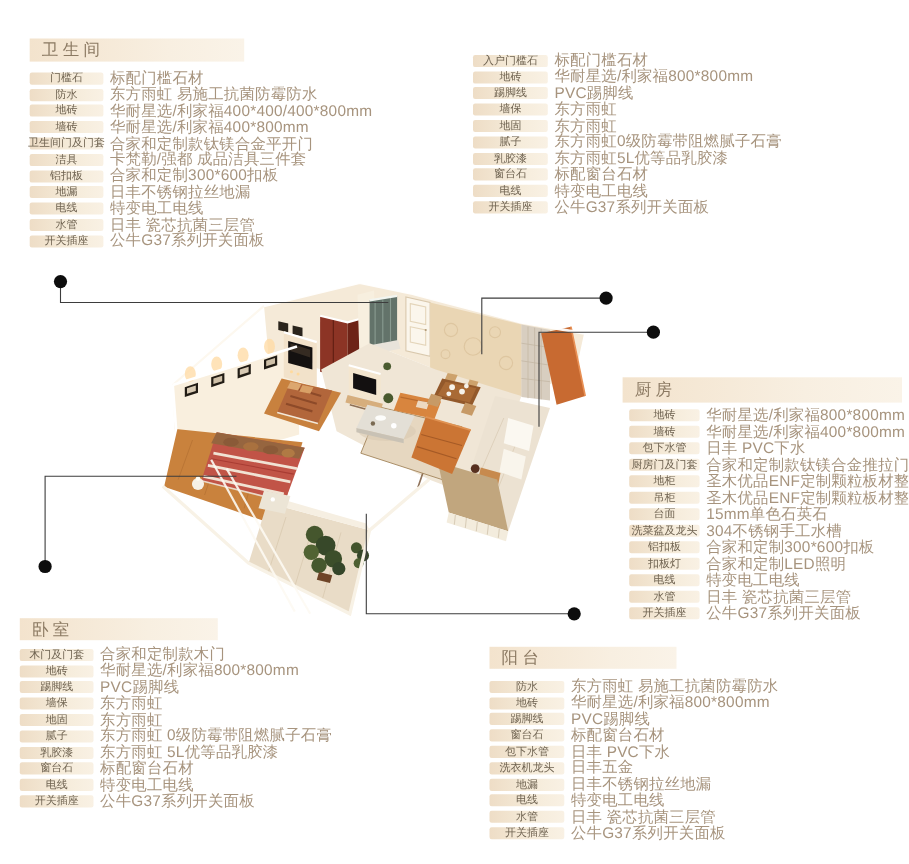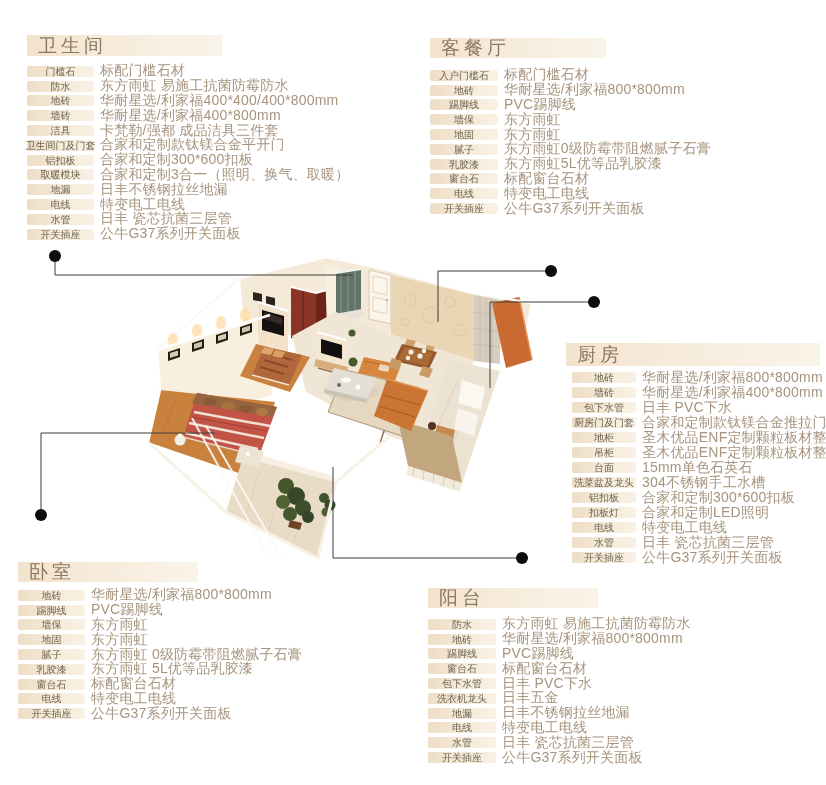--- a/index.html
+++ b/index.html
@@ -1,21 +1,21 @@
 <!DOCTYPE html>
 <html><head>
 <meta charset="utf-8">
 <style>
   html,body{margin:0;padding:0;background:#fff;}
   .canvas{position:relative;width:826px;height:785px;background:#ffffff;overflow:hidden;
           font-family:"Liberation Sans","DejaVu Sans",sans-serif;}
   
   .panel{position:absolute;}
   .panel-header{background:linear-gradient(90deg,#f3e3cd 0%,#f8efe1 65%,#faf3e8 100%);
-                color:#8b7962;font-size:19px;letter-spacing:4px;display:flex;align-items:center;
+                color:#8b7962;font-size:15px;letter-spacing:4px;display:flex;align-items:center;
                 padding-left:11px;box-sizing:border-box;}
   .rows{display:block;}
   .row{display:flex;align-items:center;height:var(--pitch,14.8px);}
   .pill{flex:0 0 var(--pillw,67px);width:var(--pillw,67px);height:11px;border-radius:2px;
         background:linear-gradient(90deg,#eeddc6 0%,#f5ebd9 55%,#f9f1e4 100%);
         color:#6e6250;font-size:10px;line-height:11px;text-align:center;white-space:nowrap;
         display:flex;align-items:center;justify-content:center;}
   .val{margin-left:var(--valgap,6px);font-size:14px;color:#a7947e;white-space:nowrap;letter-spacing:.2px;}
   #p-bathroom{left:27px;top:35px;}
   #p-bathroom .panel-header{width:195px;height:21px;}
@@ -24,21 +24,21 @@
   #p-living .panel-header{width:176px;height:20px;}
   #p-living .rows{margin-top:10px;}
   #p-living{--pillw:68px;}
   #p-kitchen{left:566px;top:327px;--pitch:15px;--pillw:64px;}
   #p-kitchen .panel-header{width:254px;height:23px;margin-top:16px;}
   #p-kitchen .rows{margin-top:4px;}
   #p-kitchen .row{padding-left:6px;}
   #p-bedroom{left:18px;top:562px;}
   #p-bedroom .panel-header{width:180px;height:20px;}
   #p-bedroom .rows{margin-top:6px;}
-  #p-balcony{left:428px;top:588px;--pillw:68px;}
+  #p-balcony{left:445px;top:588px;--pillw:68px;}
   #p-balcony .panel-header{width:170px;height:20px;}
   #p-balcony .rows{margin-top:9px;}
   
   .connectors{position:absolute;left:0;top:0;pointer-events:none;}
   .floorplan{position:absolute;left:140px;top:240px;width:570px;height:330px;}
 </style>
 </head>
 <body>
 
 <div class="canvas">
@@ -256,56 +256,51 @@
         </div>
         <div class="row">
           <span class="pill">地砖</span>
           <span class="val">华耐星选/利家福400*400/400*800mm</span>
         </div>
         <div class="row">
           <span class="pill">墙砖</span>
           <span class="val">华耐星选/利家福400*800mm</span>
         </div>
         <div class="row">
+          <span class="pill">卫生间门及门套</span>
+          <span class="val">合家和定制款钛镁合金平开门</span>
+        </div>
+        <div class="row">
           <span class="pill">洁具</span>
           <span class="val">卡梵勒/强都 成品洁具三件套</span>
         </div>
         <div class="row">
-          <span class="pill">卫生间门及门套</span>
-          <span class="val">合家和定制款钛镁合金平开门</span>
-        </div>
-        <div class="row">
           <span class="pill">铝扣板</span>
           <span class="val">合家和定制300*600扣板</span>
         </div>
         <div class="row">
-          <span class="pill">取暖模块</span>
-          <span class="val">合家和定制3合一（照明、换气、取暖）</span>
-        </div>
-        <div class="row">
           <span class="pill">地漏</span>
           <span class="val">日丰不锈钢拉丝地漏</span>
         </div>
         <div class="row">
           <span class="pill">电线</span>
           <span class="val">特变电工电线</span>
         </div>
         <div class="row">
           <span class="pill">水管</span>
           <span class="val">日丰 瓷芯抗菌三层管</span>
         </div>
         <div class="row">
           <span class="pill">开关插座</span>
           <span class="val">公牛G37系列开关面板</span>
         </div>
       </div>
   </section>
 
   <section class="panel" id="p-living">
-    <div class="panel-header">客餐厅</div>
     <div class="rows">
         <div class="row">
           <span class="pill">入户门槛石</span>
           <span class="val">标配门槛石材</span>
         </div>
         <div class="row">
           <span class="pill">地砖</span>
           <span class="val">华耐星选/利家福800*800mm</span>
         </div>
         <div class="row">
@@ -398,20 +393,24 @@
           <span class="pill">开关插座</span>
           <span class="val">公牛G37系列开关面板</span>
         </div>
       </div>
   </section>
 
   <section class="panel" id="p-bedroom">
     <div class="panel-header">卧室</div>
     <div class="rows">
         <div class="row">
+          <span class="pill">木门及门套</span>
+          <span class="val">合家和定制款木门</span>
+        </div>
+        <div class="row">
           <span class="pill">地砖</span>
           <span class="val">华耐星选/利家福800*800mm</span>
         </div>
         <div class="row">
           <span class="pill">踢脚线</span>
           <span class="val">PVC踢脚线</span>
         </div>
         <div class="row">
           <span class="pill">墙保</span>
           <span class="val">东方雨虹</span>

